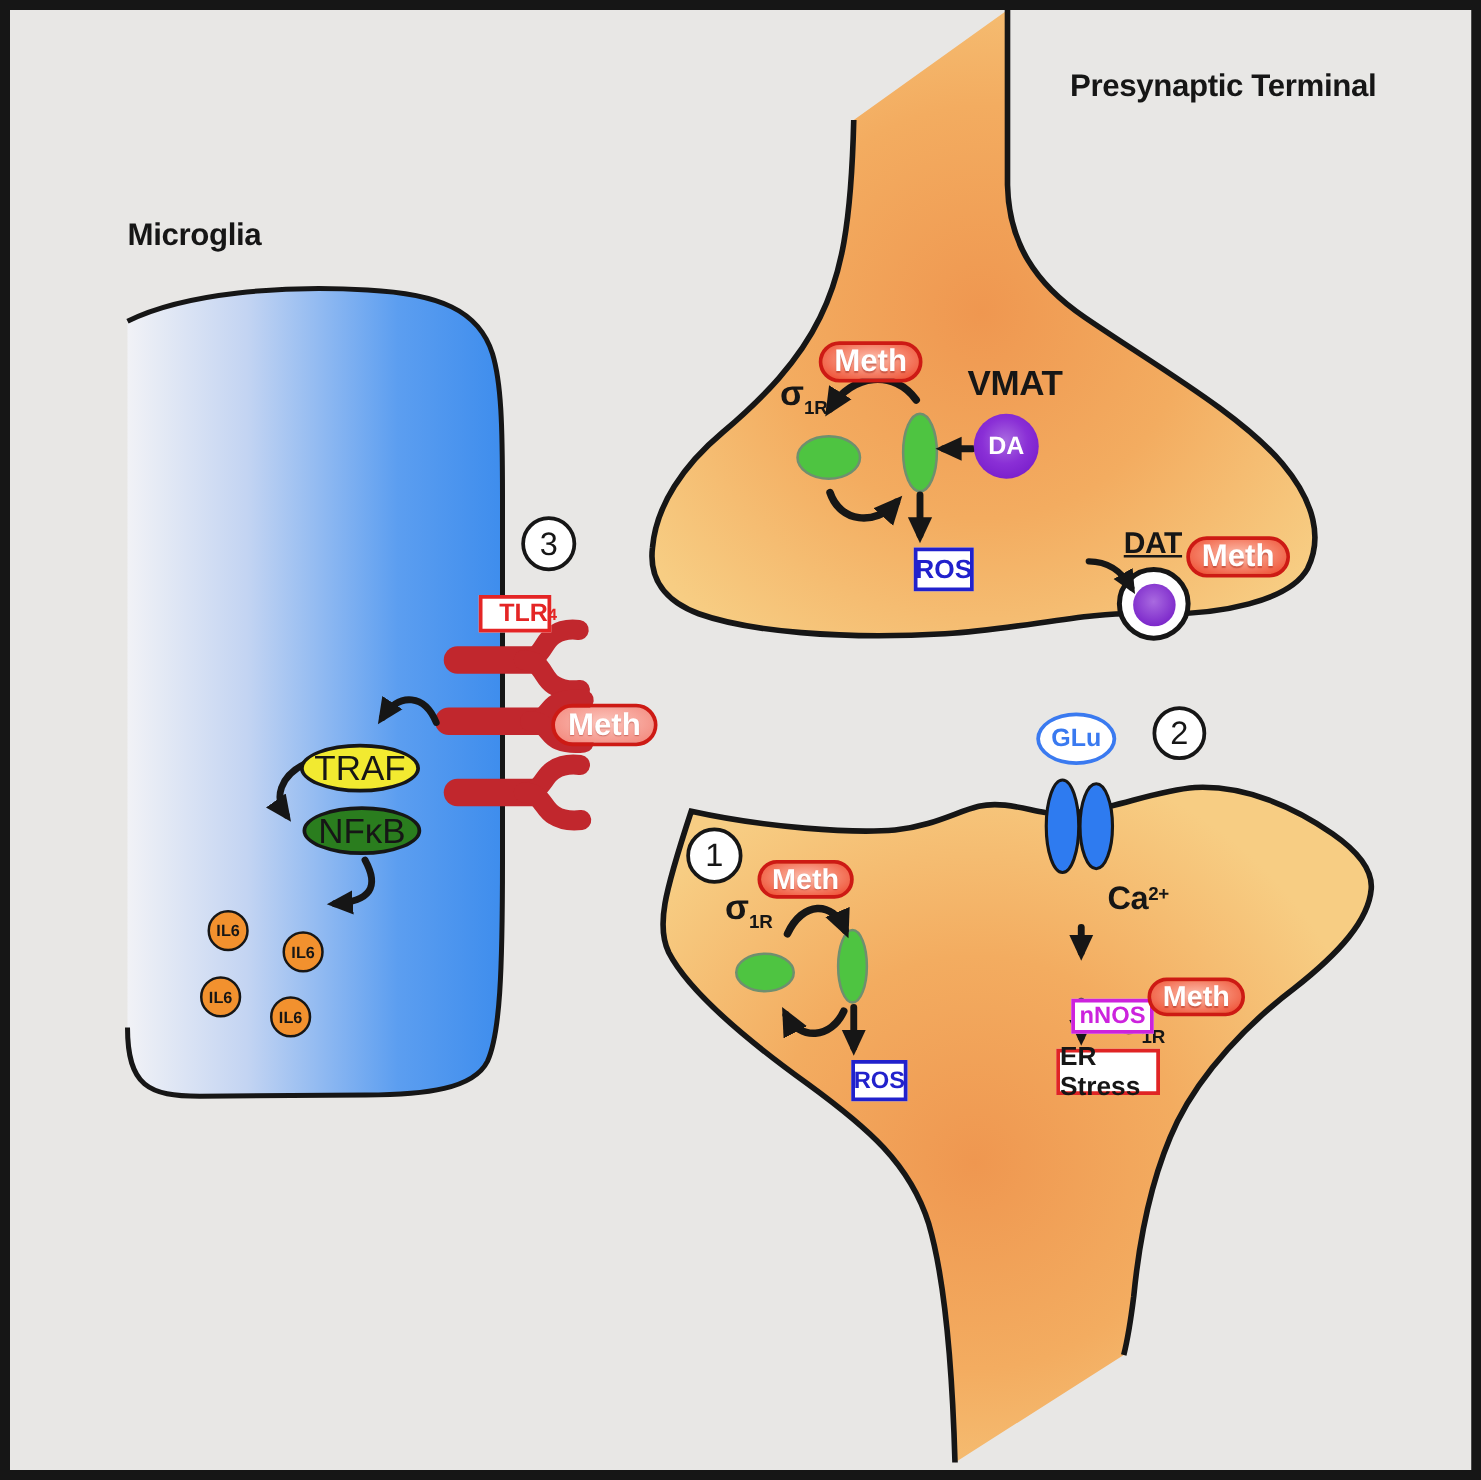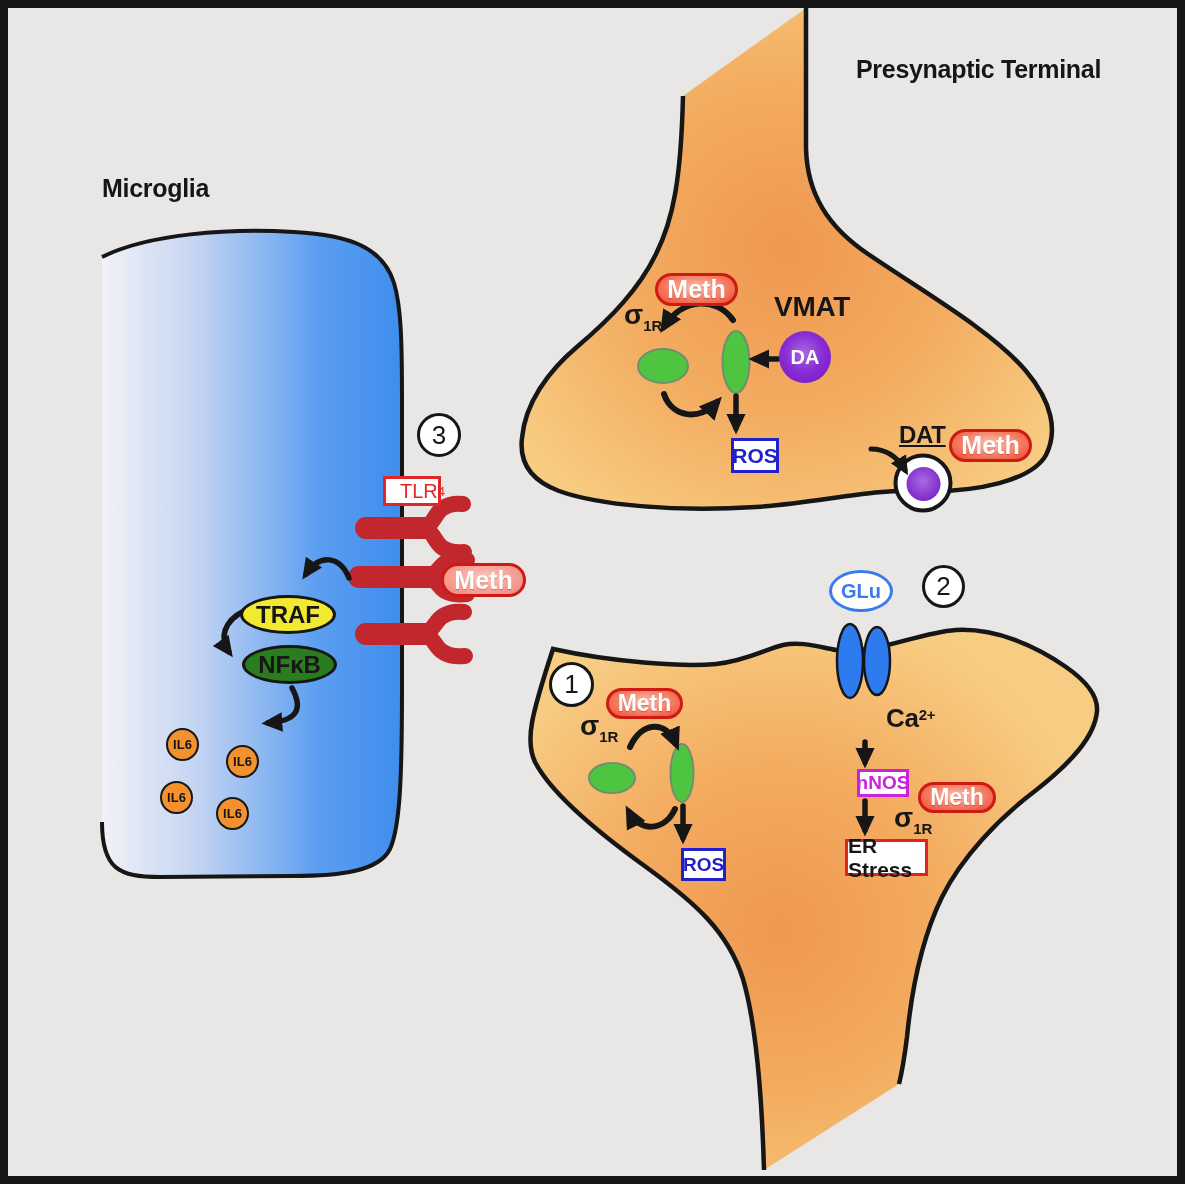--- a/index.html
+++ b/index.html
@@ -38,26 +38,26 @@
   .pill.dock{
     background:radial-gradient(ellipse at 50% 42%, var(--meth-dock-hi) 0%, var(--meth-dock-lo) 100%);
   }
   .obox{
     position:absolute; z-index:22; background:#ffffff; box-sizing:border-box;
     display:flex; align-items:center; justify-content:center; font-weight:700;margin-left:21px;
   }
   .ros{ border:3px solid var(--ros-blue); color:var(--ros-blue); font-size:21px; }
   .nnos{ border:3px solid var(--nnos-magenta); color:var(--nnos-magenta); font-size:19px; }
   .er{ border:3px solid var(--er-red); color:var(--ink); font-size:21px; }
-  .tlr{ border:3px solid var(--tlr4-red); color:var(--tlr4-red); font-size:20px; font-weight:400;padding-left:21px;}
+  .tlr{ border:3px solid var(--tlr4-red); color:var(--tlr4-red); font-size:20px; font-weight:700;padding-left:21px;}
   .tlr sub{ font-size:13px; vertical-align:-5px; }
   .eln{
     position:absolute; z-index:21; border-radius:50%; border:3px solid var(--ink);
     display:flex; align-items:center; justify-content:center;
-    font-size:24px; font-weight:700; color:var(--ink); box-sizing:border-box;
+    font-size:28px; font-weight:400; color:var(--ink); box-sizing:border-box;
   }
   .il6{
     position:absolute; z-index:21; border-radius:50%;
     background:var(--il6-orange); border:2.5px solid var(--ink);
     display:flex; align-items:center; justify-content:center;
     font-size:13px; font-weight:700; color:var(--ink); box-sizing:border-box;
   }
   .da{
     position:absolute; z-index:21; border-radius:50%;
     background:radial-gradient(circle at 48% 42%, var(--da-hi) 0%, #8a2fd6 45%, var(--da-lo) 100%);
@@ -206,21 +206,21 @@
 
   <div class="pill small" style="left:606px; top:688px; width:77px; height:31px;">Meth</div>
   <div class="sigma" style="left:580px; top:710px;">
     <span>σ</span><sub>1R</sub>
   </div>
   <div class="obox ros" style="left:660px; top:848px; width:45px; height:33px; font-size:19px;">ROS</div>
   <div class="glu" style="left:829px; top:570px; width:64px; height:42px;">GLu</div>
   <div class="lbl ca" style="left:845px; top:703px;">
     <span>Ca</span><sup>2+</sup>
   </div>
-  <div class="obox nnos" style="left:836px; top:769px; width:52px; height:28px;">nNOS</div>
+  <div class="obox nnos" style="left:836px; top:799px; width:66px; height:28px;">nNOS</div>
   <div class="obox er" style="left:824px; top:839px; width:83px; height:37px;">ER Stress</div>
   <div class="pill small" style="left:918px; top:782px; width:78px; height:31px;">Meth</div>
   <div class="sigma" style="left:894px; top:802px;">
     <span>σ</span><sub>1R</sub>
   </div>
 
   <div class="frame"></div>
 </div>
 
 </body></html>

